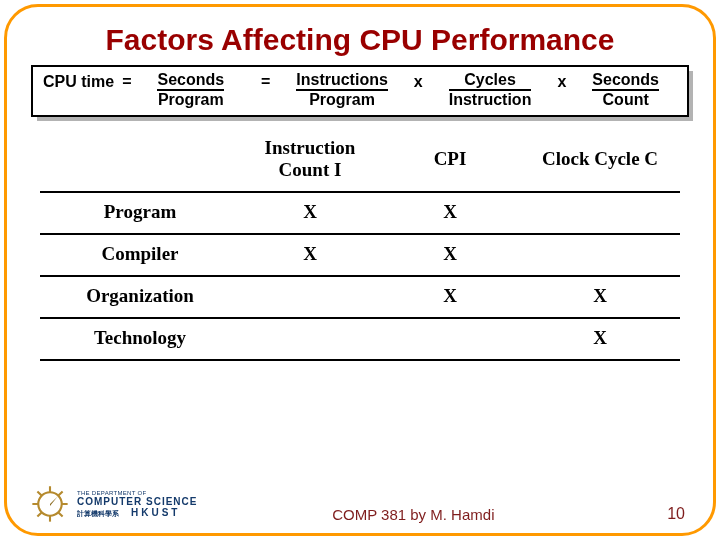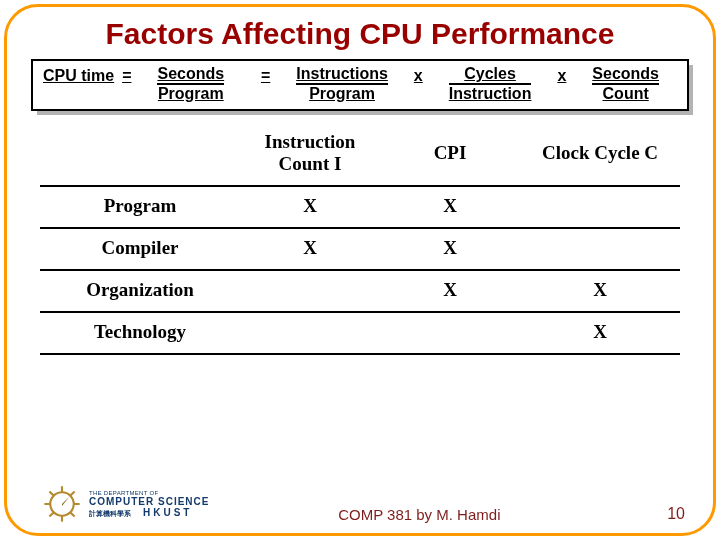--- a/index.html
+++ b/index.html
@@ -9,35 +9,34 @@
     font-family: Georgia, 'Times New Roman', serif;
     position: relative;
     background: #fff;
   }
   .slide-frame {
     position: absolute;
     top: 4px; left: 4px; right: 4px; bottom: 4px;
     border: 3px solid #ff9900;
     border-radius: 34px;
     background: #fff;
-    padding: 10px 20px 8px 20px;
+    padding: 16px 20px 8px 20px;
     overflow: hidden;
   }
   .slide-title {
     font-family: "Comic Sans MS", "Comic Sans", cursive, sans-serif;
     color: #990000;
     font-size: 30px;
     font-weight: bold;
     text-align: center;
     margin-bottom: 8px;
   }
   .equation-box {
     position: relative;
     margin: 0 4px 12px 4px;
-    text-decoration: underline;
   }
   .equation-shadow {
     position: absolute;
     top: 6px; left: 6px; right: -4px; bottom: -4px;
     background: #b3b3b3;
   }
   .equation-inner {
     position: relative;
     background: #fff;
     border: 2px solid #000;
@@ -72,21 +71,21 @@
   }
   .matrix th { font-weight: bold; }
   .matrix td.rowhead { font-weight: bold; }
   .hd { border-bottom: 2px solid #000; }
   .rh { border-top: 2px solid #000; border-bottom: 2px solid #000; }
   .mark { font-size: 22px; font-weight: bold; }
 
   .footer {
     position: absolute;
     bottom: 8px;
-    left: 16px; right: 0;
+    left: 4px; right: 0;
     display: flex;
     align-items: flex-end;
     padding: 0 28px 0 18px;
   }
   .logo-block {
     display: flex;
     align-items: center;
     gap: 6px;
   }
   .logo-sun {

